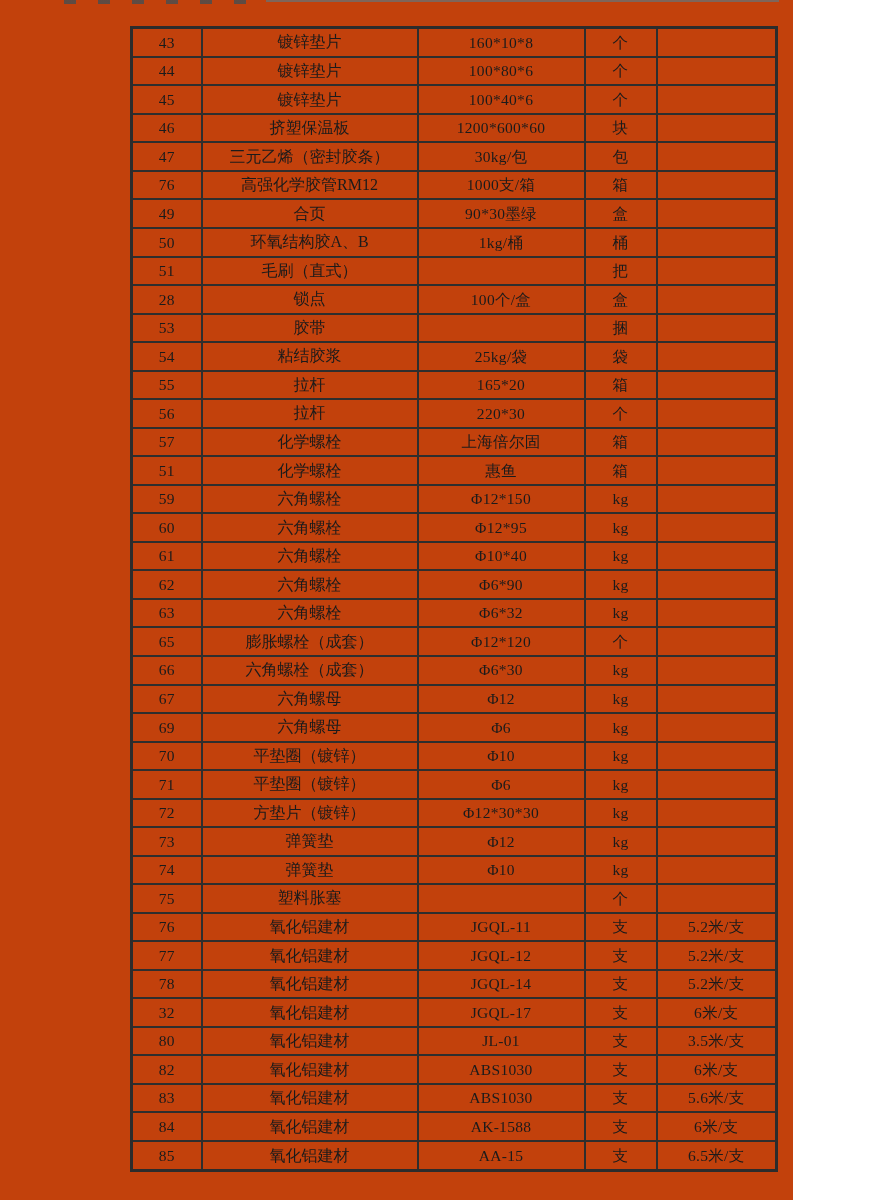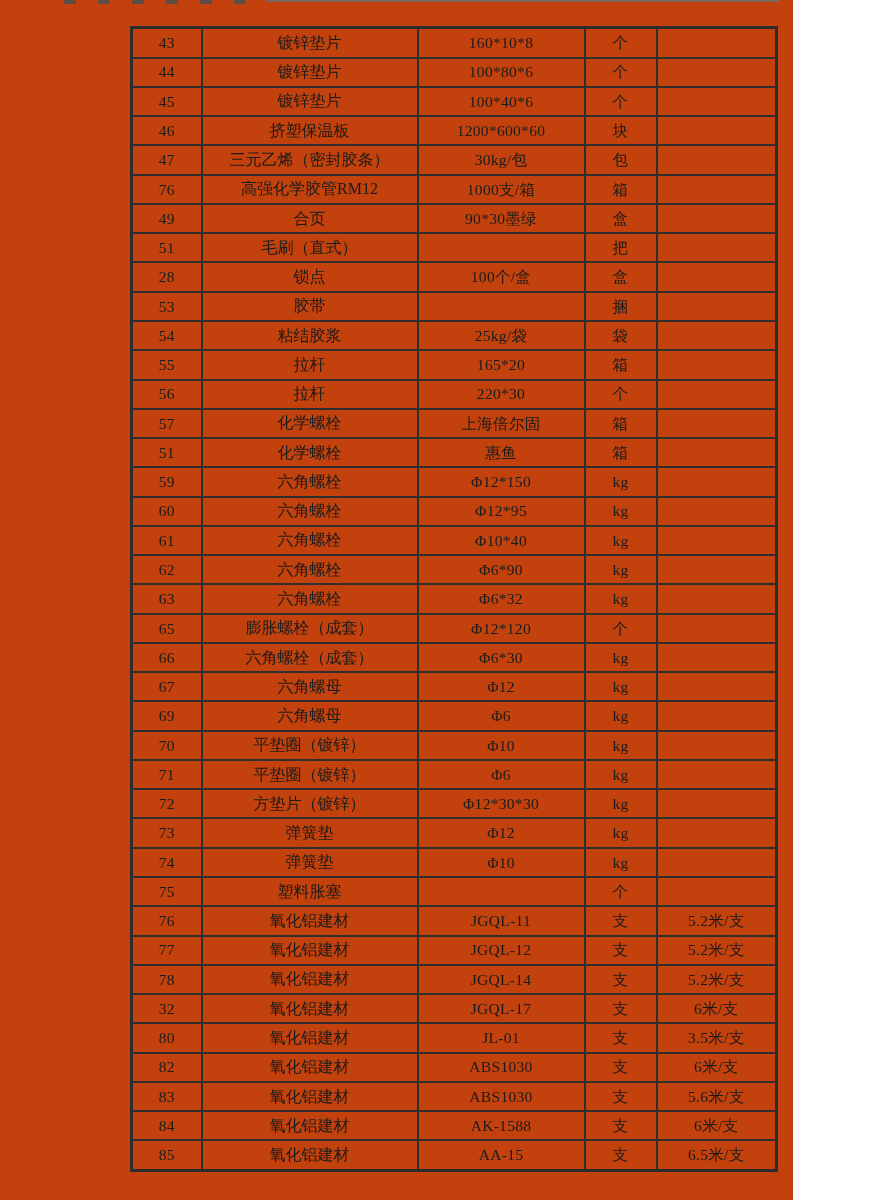--- a/index.html
+++ b/index.html
@@ -119,20 +119,27 @@
           <td class="cell-length"></td>
         </tr>
         <tr>
           <td class="cell-no">49</td>
           <td class="cell-name">合页</td>
           <td class="cell-spec">90*30墨绿</td>
           <td class="cell-unit">盒</td>
           <td class="cell-length"></td>
         </tr>
         <tr>
+          <td class="cell-no">50</td>
+          <td class="cell-name">环氧结构胶A、B</td>
+          <td class="cell-spec">1kg/桶</td>
+          <td class="cell-unit">桶</td>
+          <td class="cell-length"></td>
+        </tr>
+        <tr>
           <td class="cell-no">51</td>
           <td class="cell-name">毛刷（直式）</td>
           <td class="cell-spec"></td>
           <td class="cell-unit">把</td>
           <td class="cell-length"></td>
         </tr>
         <tr>
           <td class="cell-no">28</td>
           <td class="cell-name">锁点</td>
           <td class="cell-spec">100个/盒</td>

